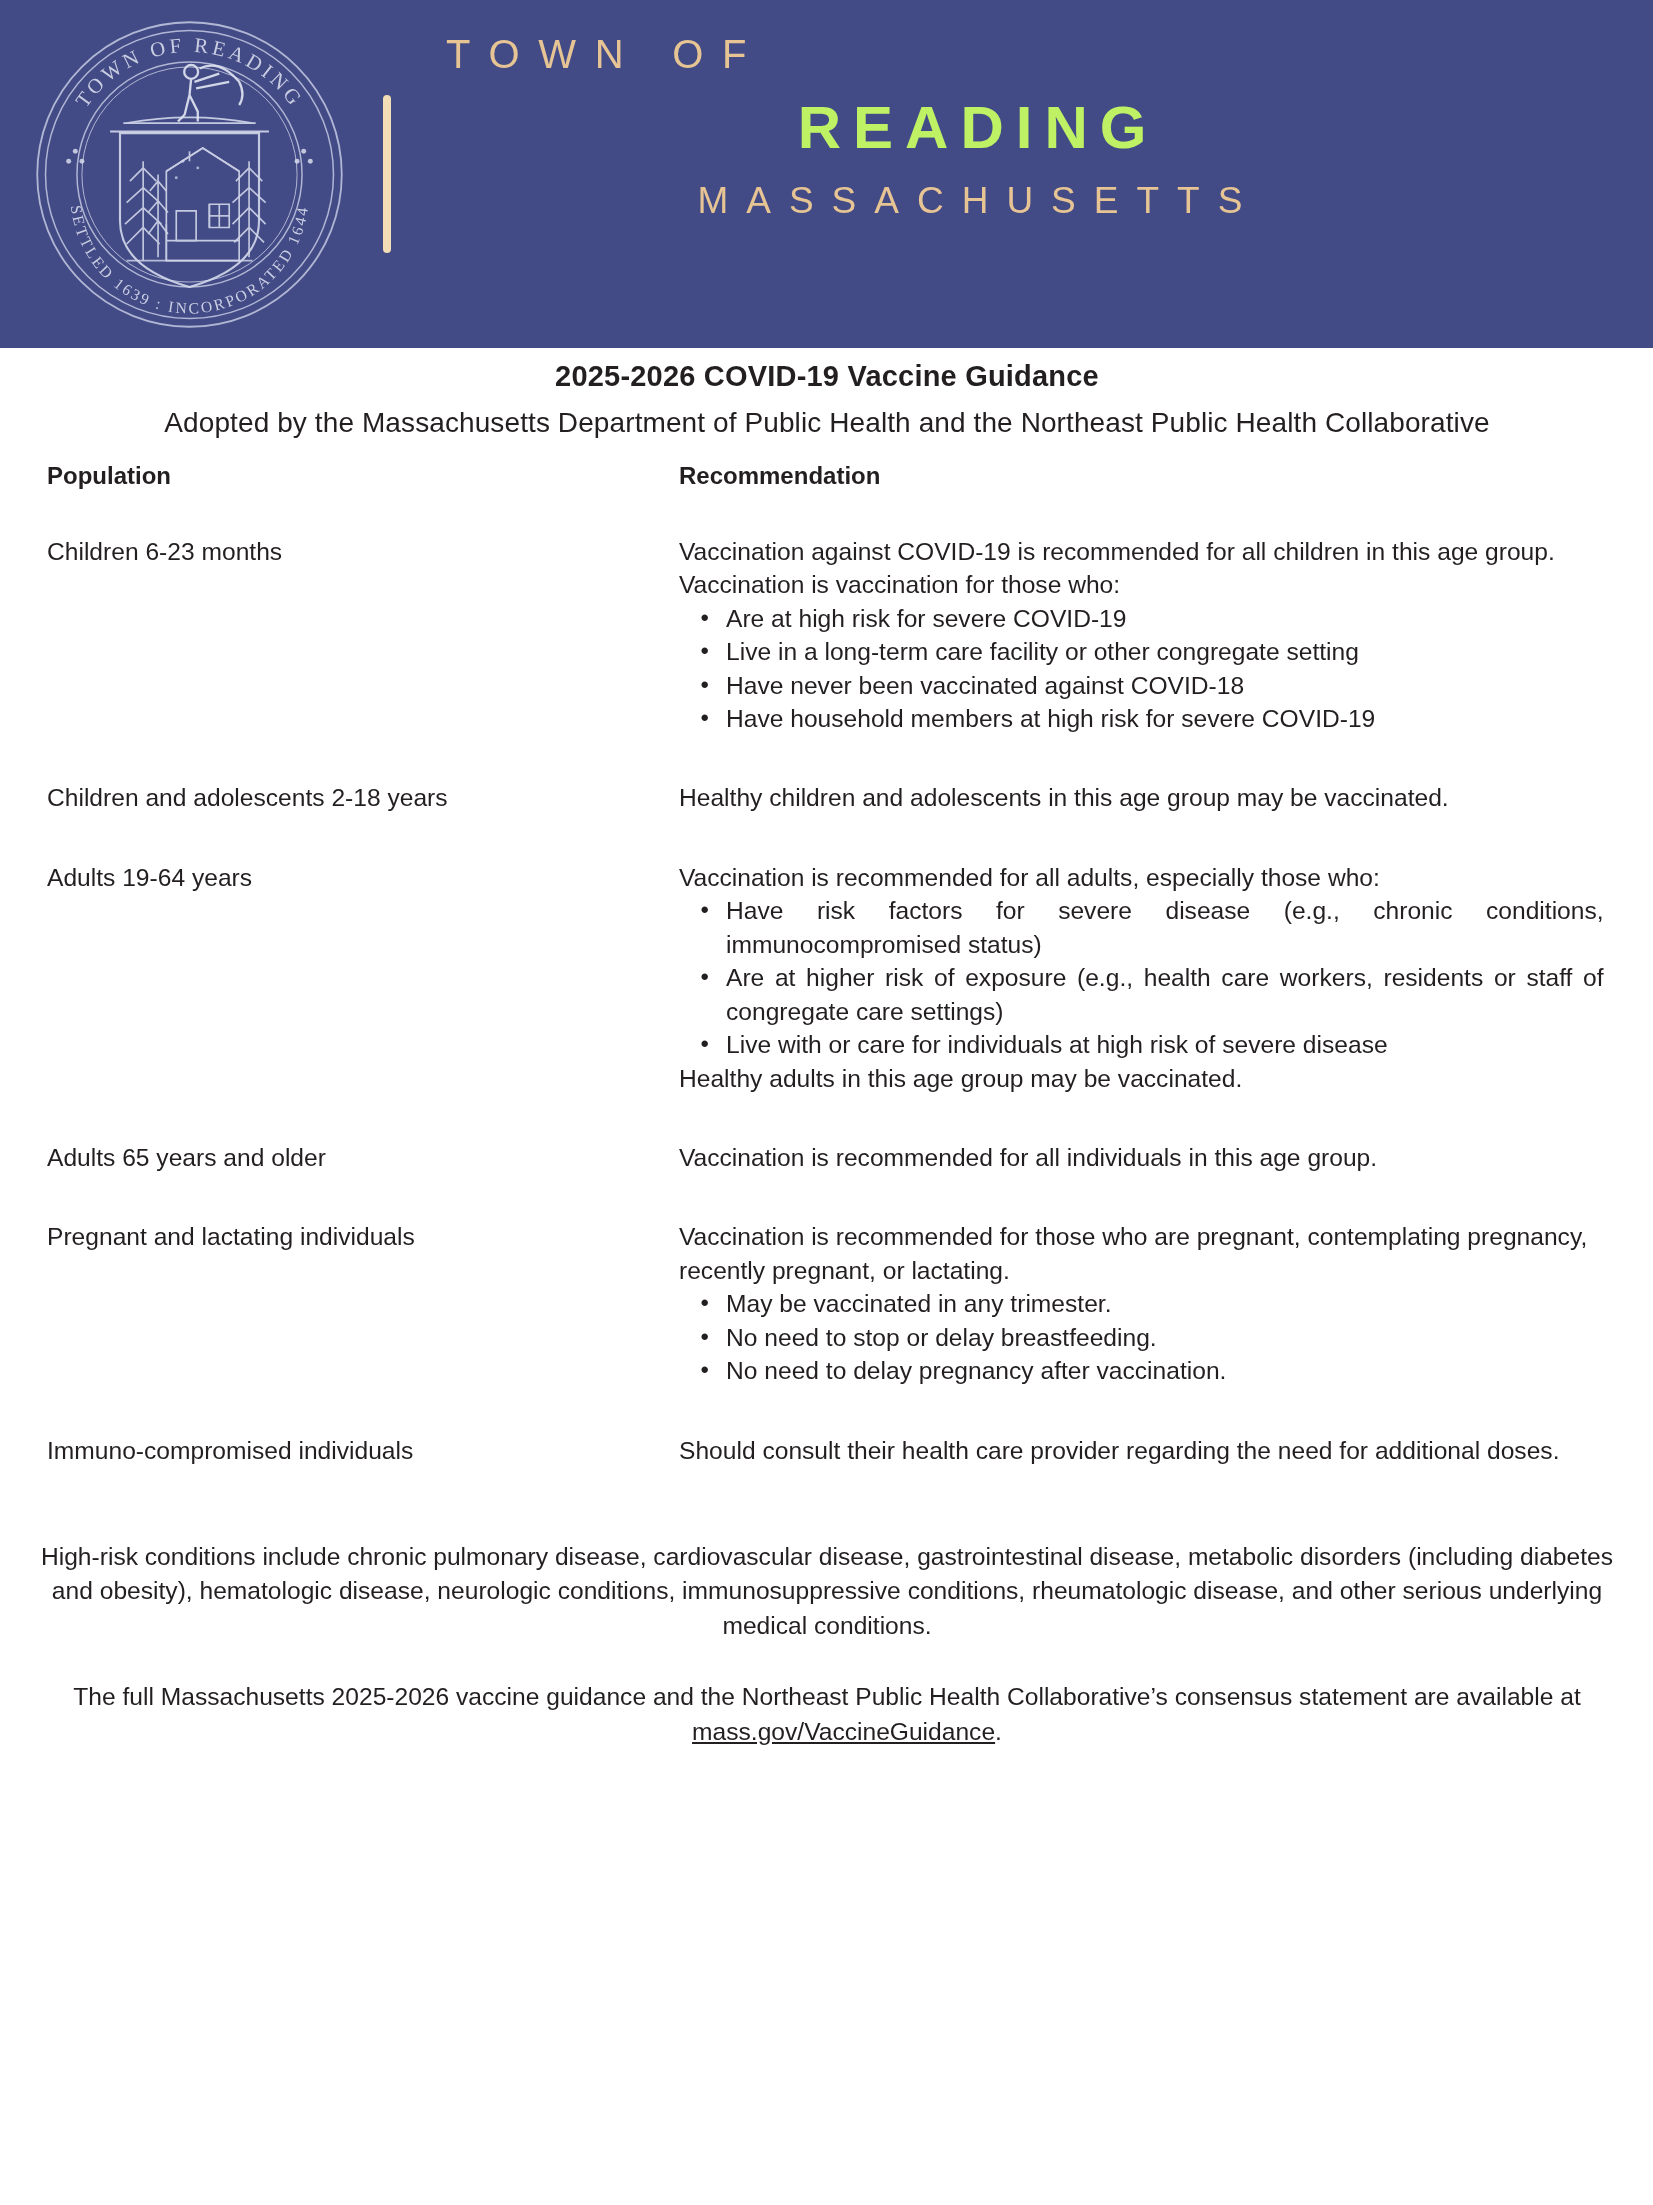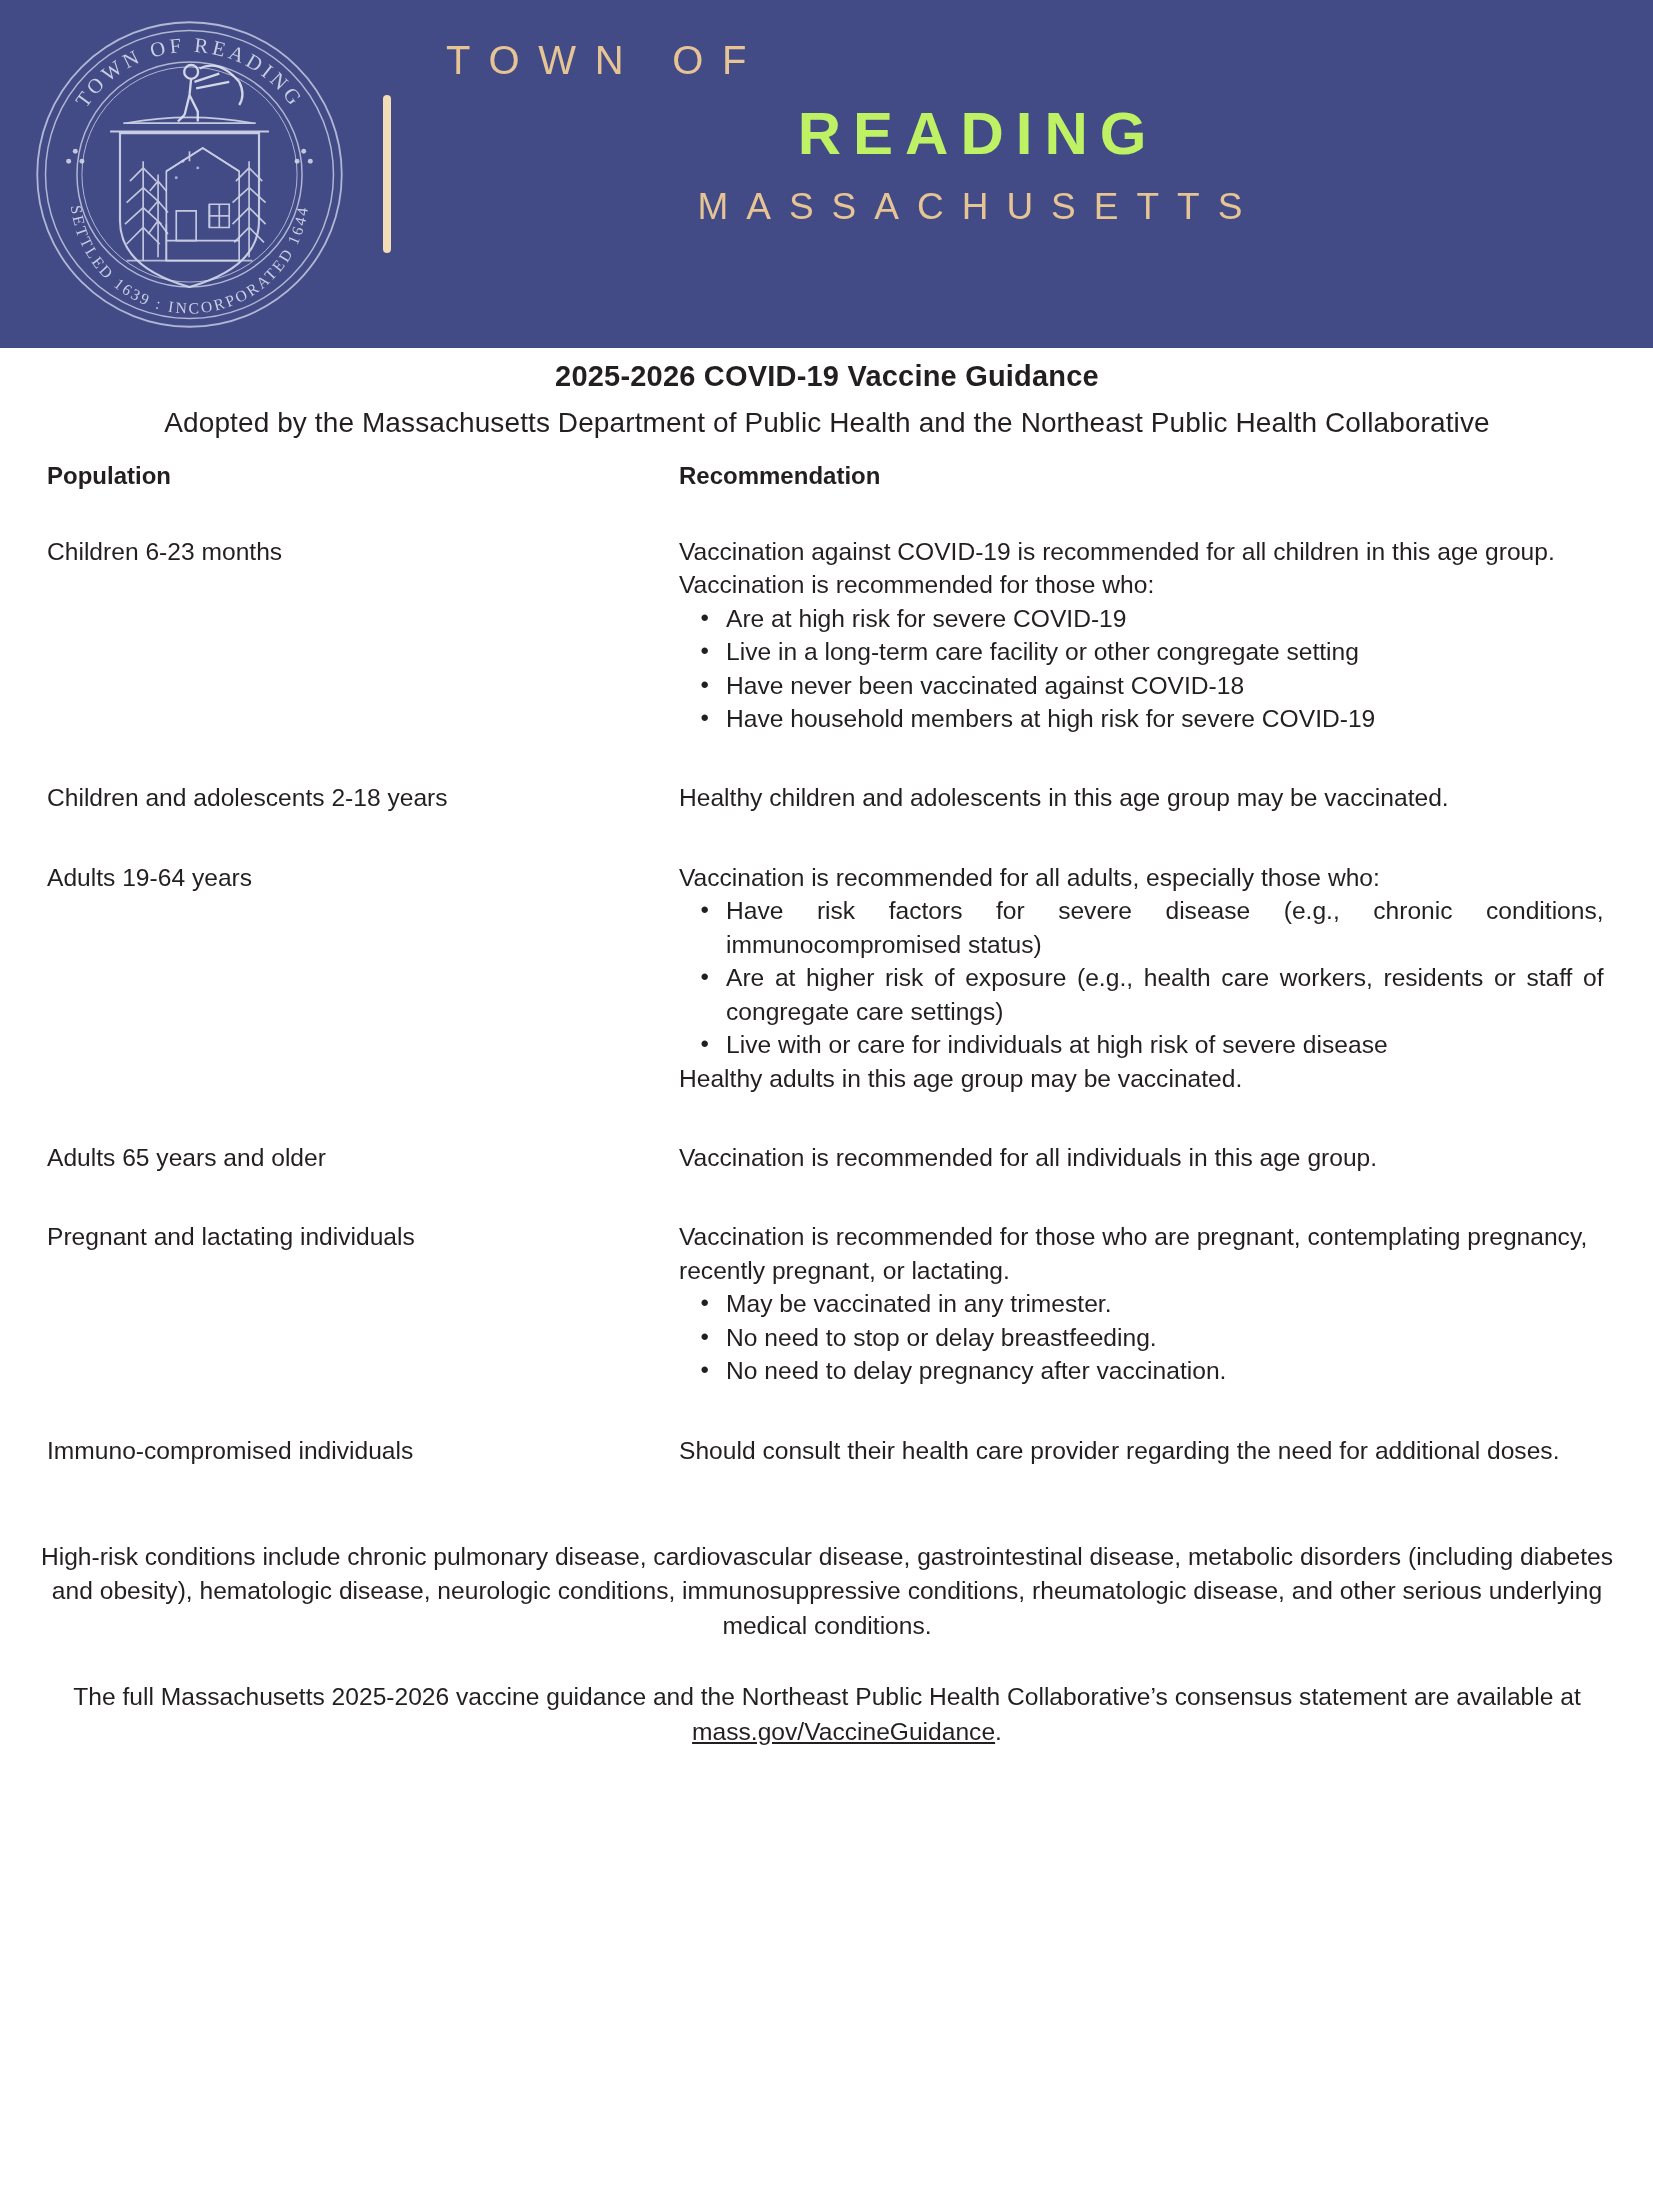--- a/index.html
+++ b/index.html
@@ -39,21 +39,21 @@
     top: 95px;
     width: 7.6px;
     height: 158px;
     background: #f2ddb6;
     border-radius: 4.2px;
   }
 
   .wordmark {
     position: absolute;
     left: 441px;
-    top: 40px;
+    top: 34px;
     width: 1069px;
   }
   .wm-top {
     font-size: 40px;
     letter-spacing: 18.7px;
     color: #e6c493;
     font-weight: 400;
     line-height: 1;
     padding-left: 5.1px;
   }
@@ -301,21 +301,21 @@
     </div>
 
     <div id="rows-container">
         <div class="row body-row row-first">
           <div class="col-pop">
             <div class="pop-text">Children 6-23 months</div>
           </div>
           <div class="col-rec">
             <div class="rec-text left">
               <p>Vaccination against COVID-19 is recommended for all children in this age group.</p>
-              <p>Vaccination is recommended for those who:</p>
+              <p>Vaccination is vaccination for those who:</p>
               <ul class="bullets left">
                 <li>Are at high risk for severe COVID-19</li>
                 <li>Live in a long-term care facility or other congregate setting</li>
                 <li>Have never been vaccinated against COVID-18</li>
                 <li>Have household members at high risk for severe COVID-19</li>
               </ul>
             </div>
           </div>
         </div>
         <div class="row body-row">

